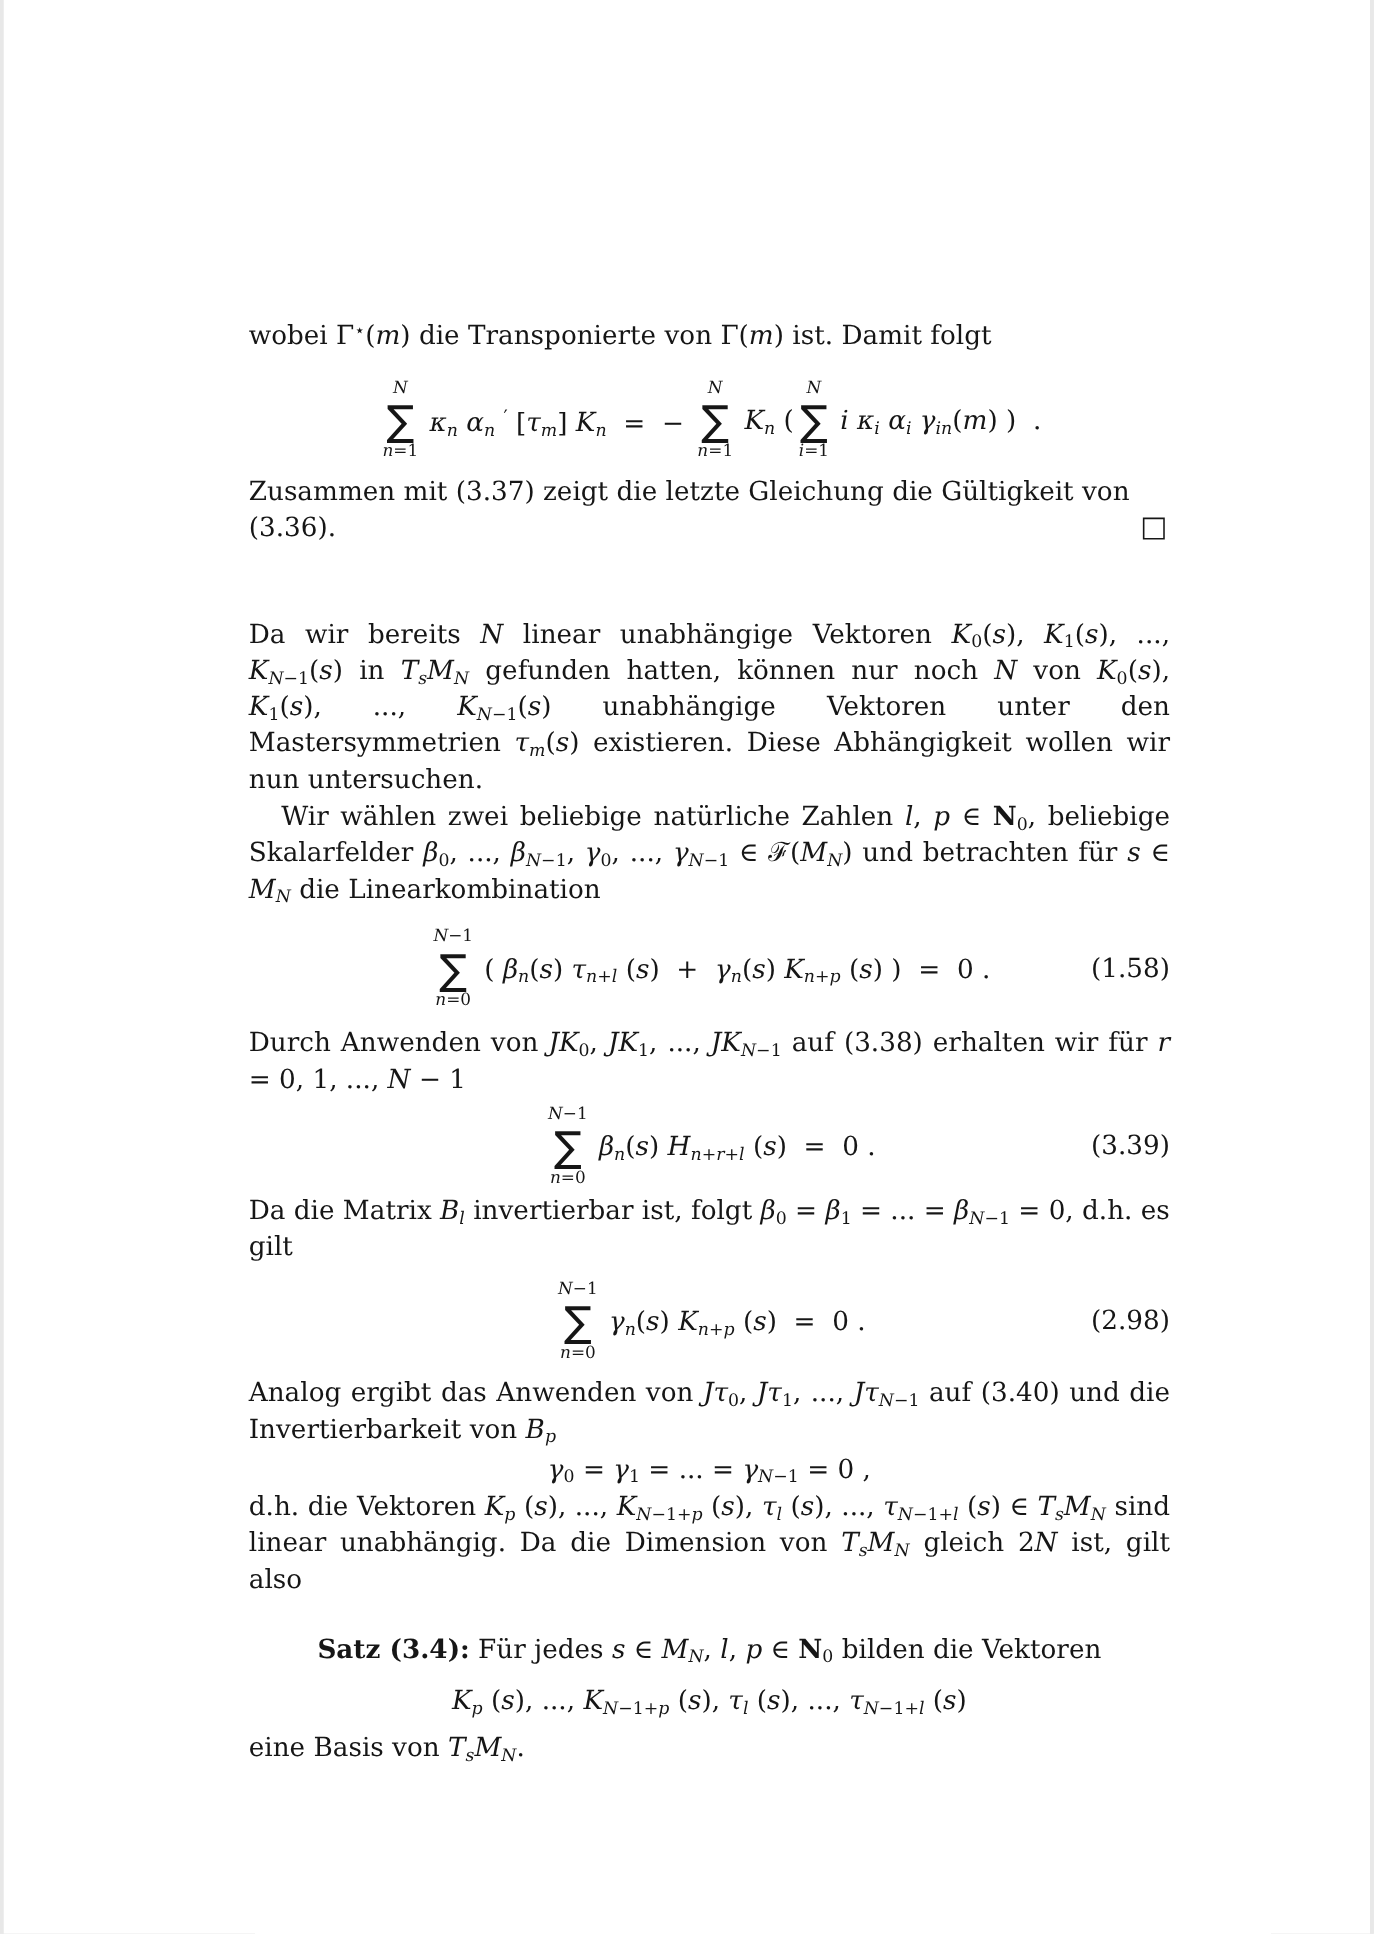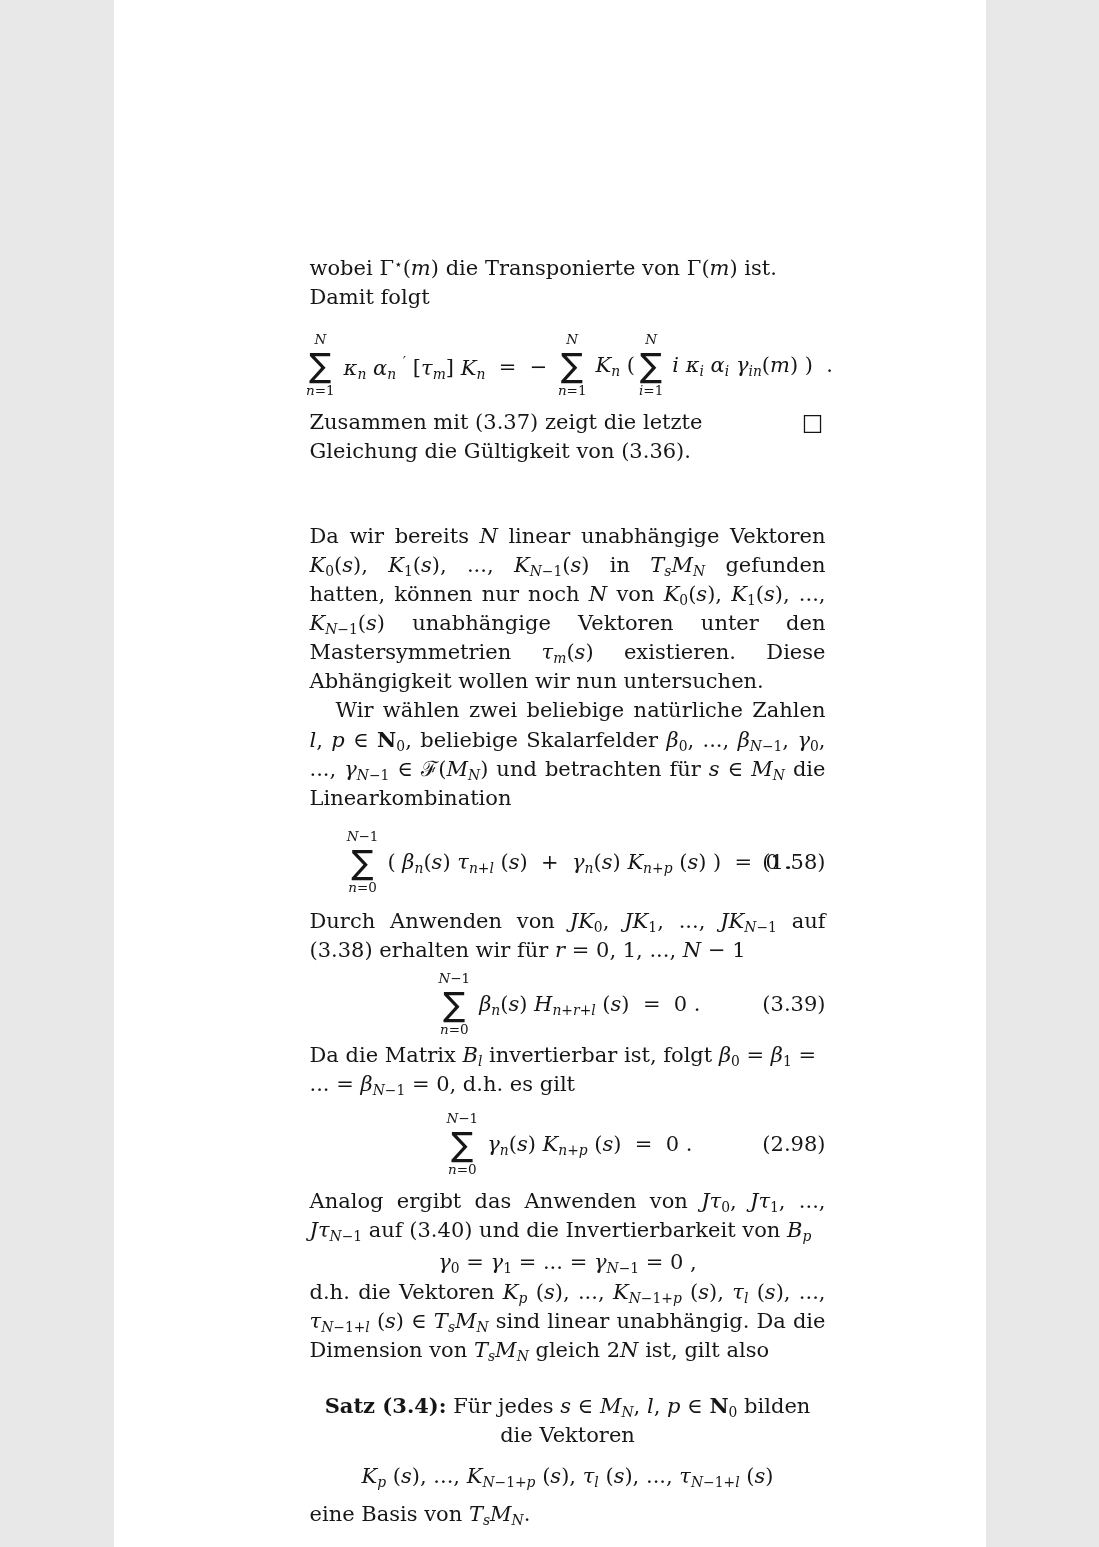--- a/index.html
+++ b/index.html
@@ -1,20 +1,20 @@
 <!DOCTYPE html>
 <html><head>
 <meta charset="utf-8">
 <style>
   * { margin: 0; padding: 0; box-sizing: border-box; }
   html, body { background: #e8e8e8; }
   body { font-family: "DejaVu Serif", "Liberation Serif", serif; }
   .page {
     position: relative;
-    width: 872px;
+    width: 1093px;
     height: 1547px;
     margin: 0 auto;
     background: #ffffff;
     color: #161616;
     overflow: hidden;
   }
   .content {
     padding: 254px 160px 0 196px;
     font-size: 21px;
     line-height: 29px;
@@ -50,21 +50,21 @@
     margin: 0 9px 0 4px;
   }
   .msum .mt, .msum .mb { font-size: 13.5px; line-height: 1.15; white-space: nowrap; }
   .msum .mg {
     font-size: 33px;
     line-height: 1.0;
     font-family: "DejaVu Sans", sans-serif;
     padding: 1px 0;
   }
   .mterm { white-space: nowrap; }
-  .qed-wrap { display: flex; justify-content: space-between; align-items: flex-start; }
+  .qed-wrap { display: flex; justify-content: space-between; align-items: flex-end; }
   .qed-glyph {
     font-family: "DejaVu Sans", sans-serif;
     font-size: 23px;
     line-height: 29px;
     margin-right: 2px;
   }
   
   .m-eq-master { margin: 20px 0 10px; }
   .m-da-wir   { margin-top: 56px; }
   .m-eq338    { margin: 16px 0 12px; }

